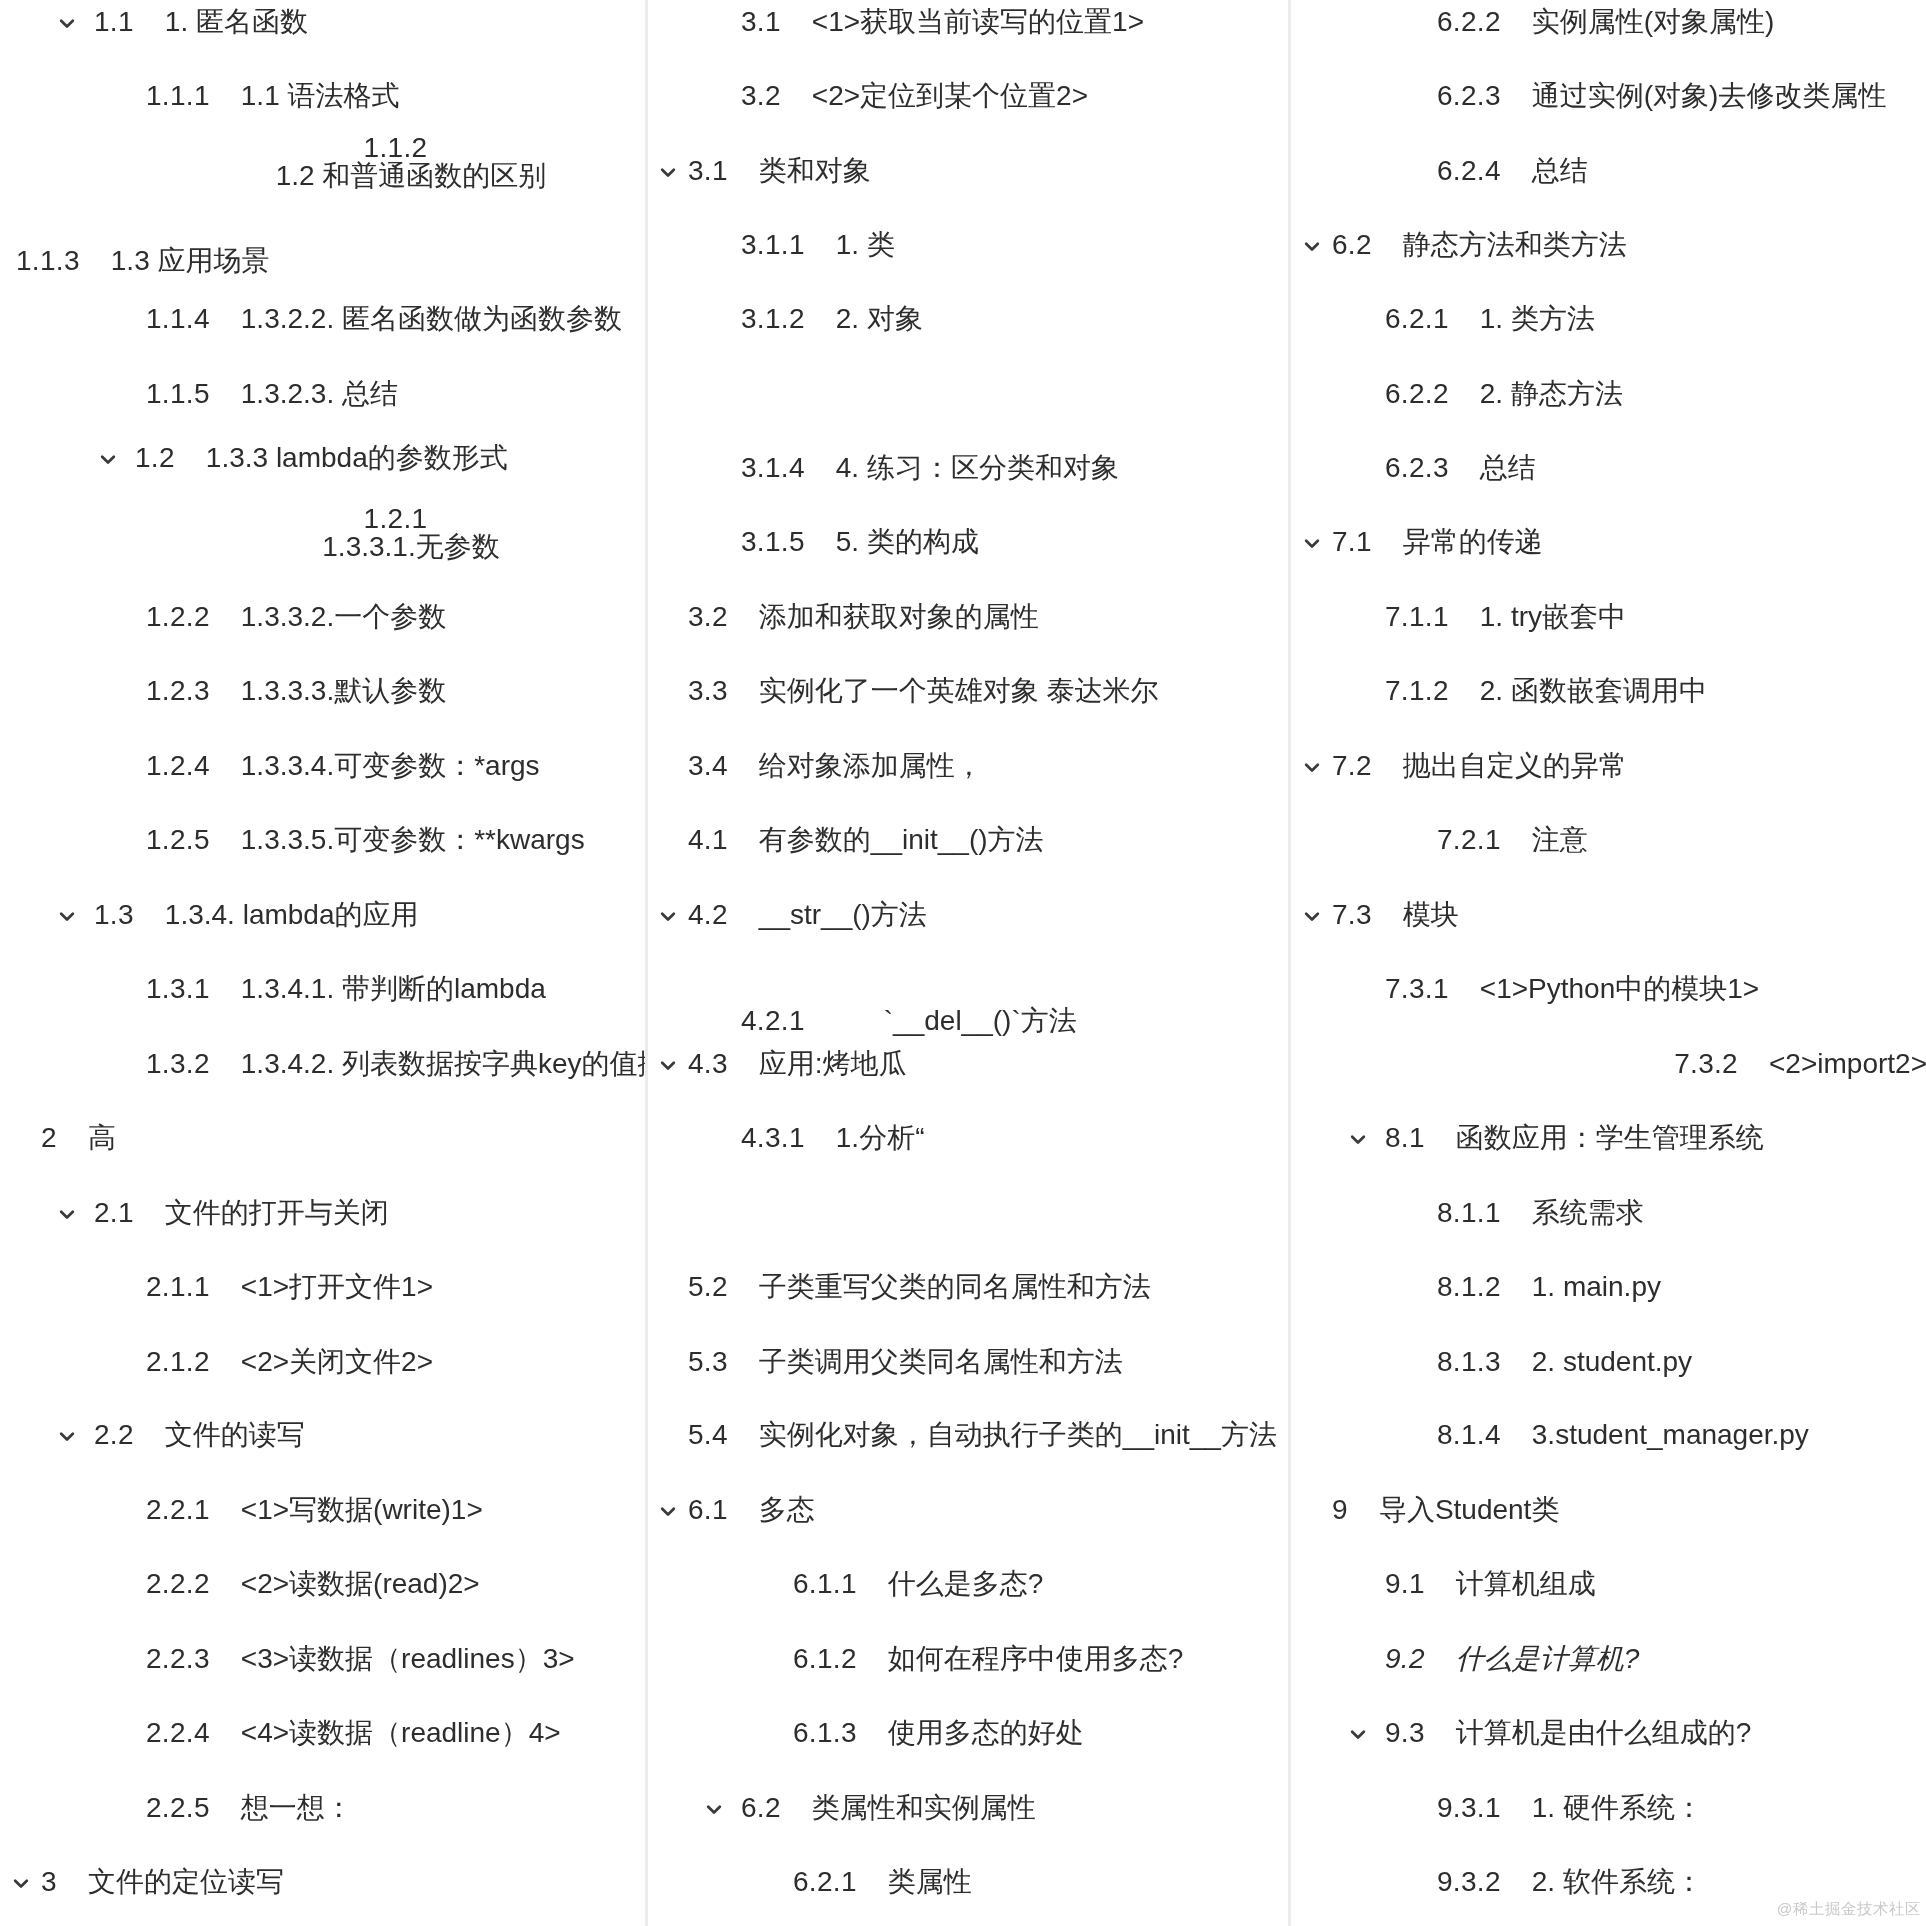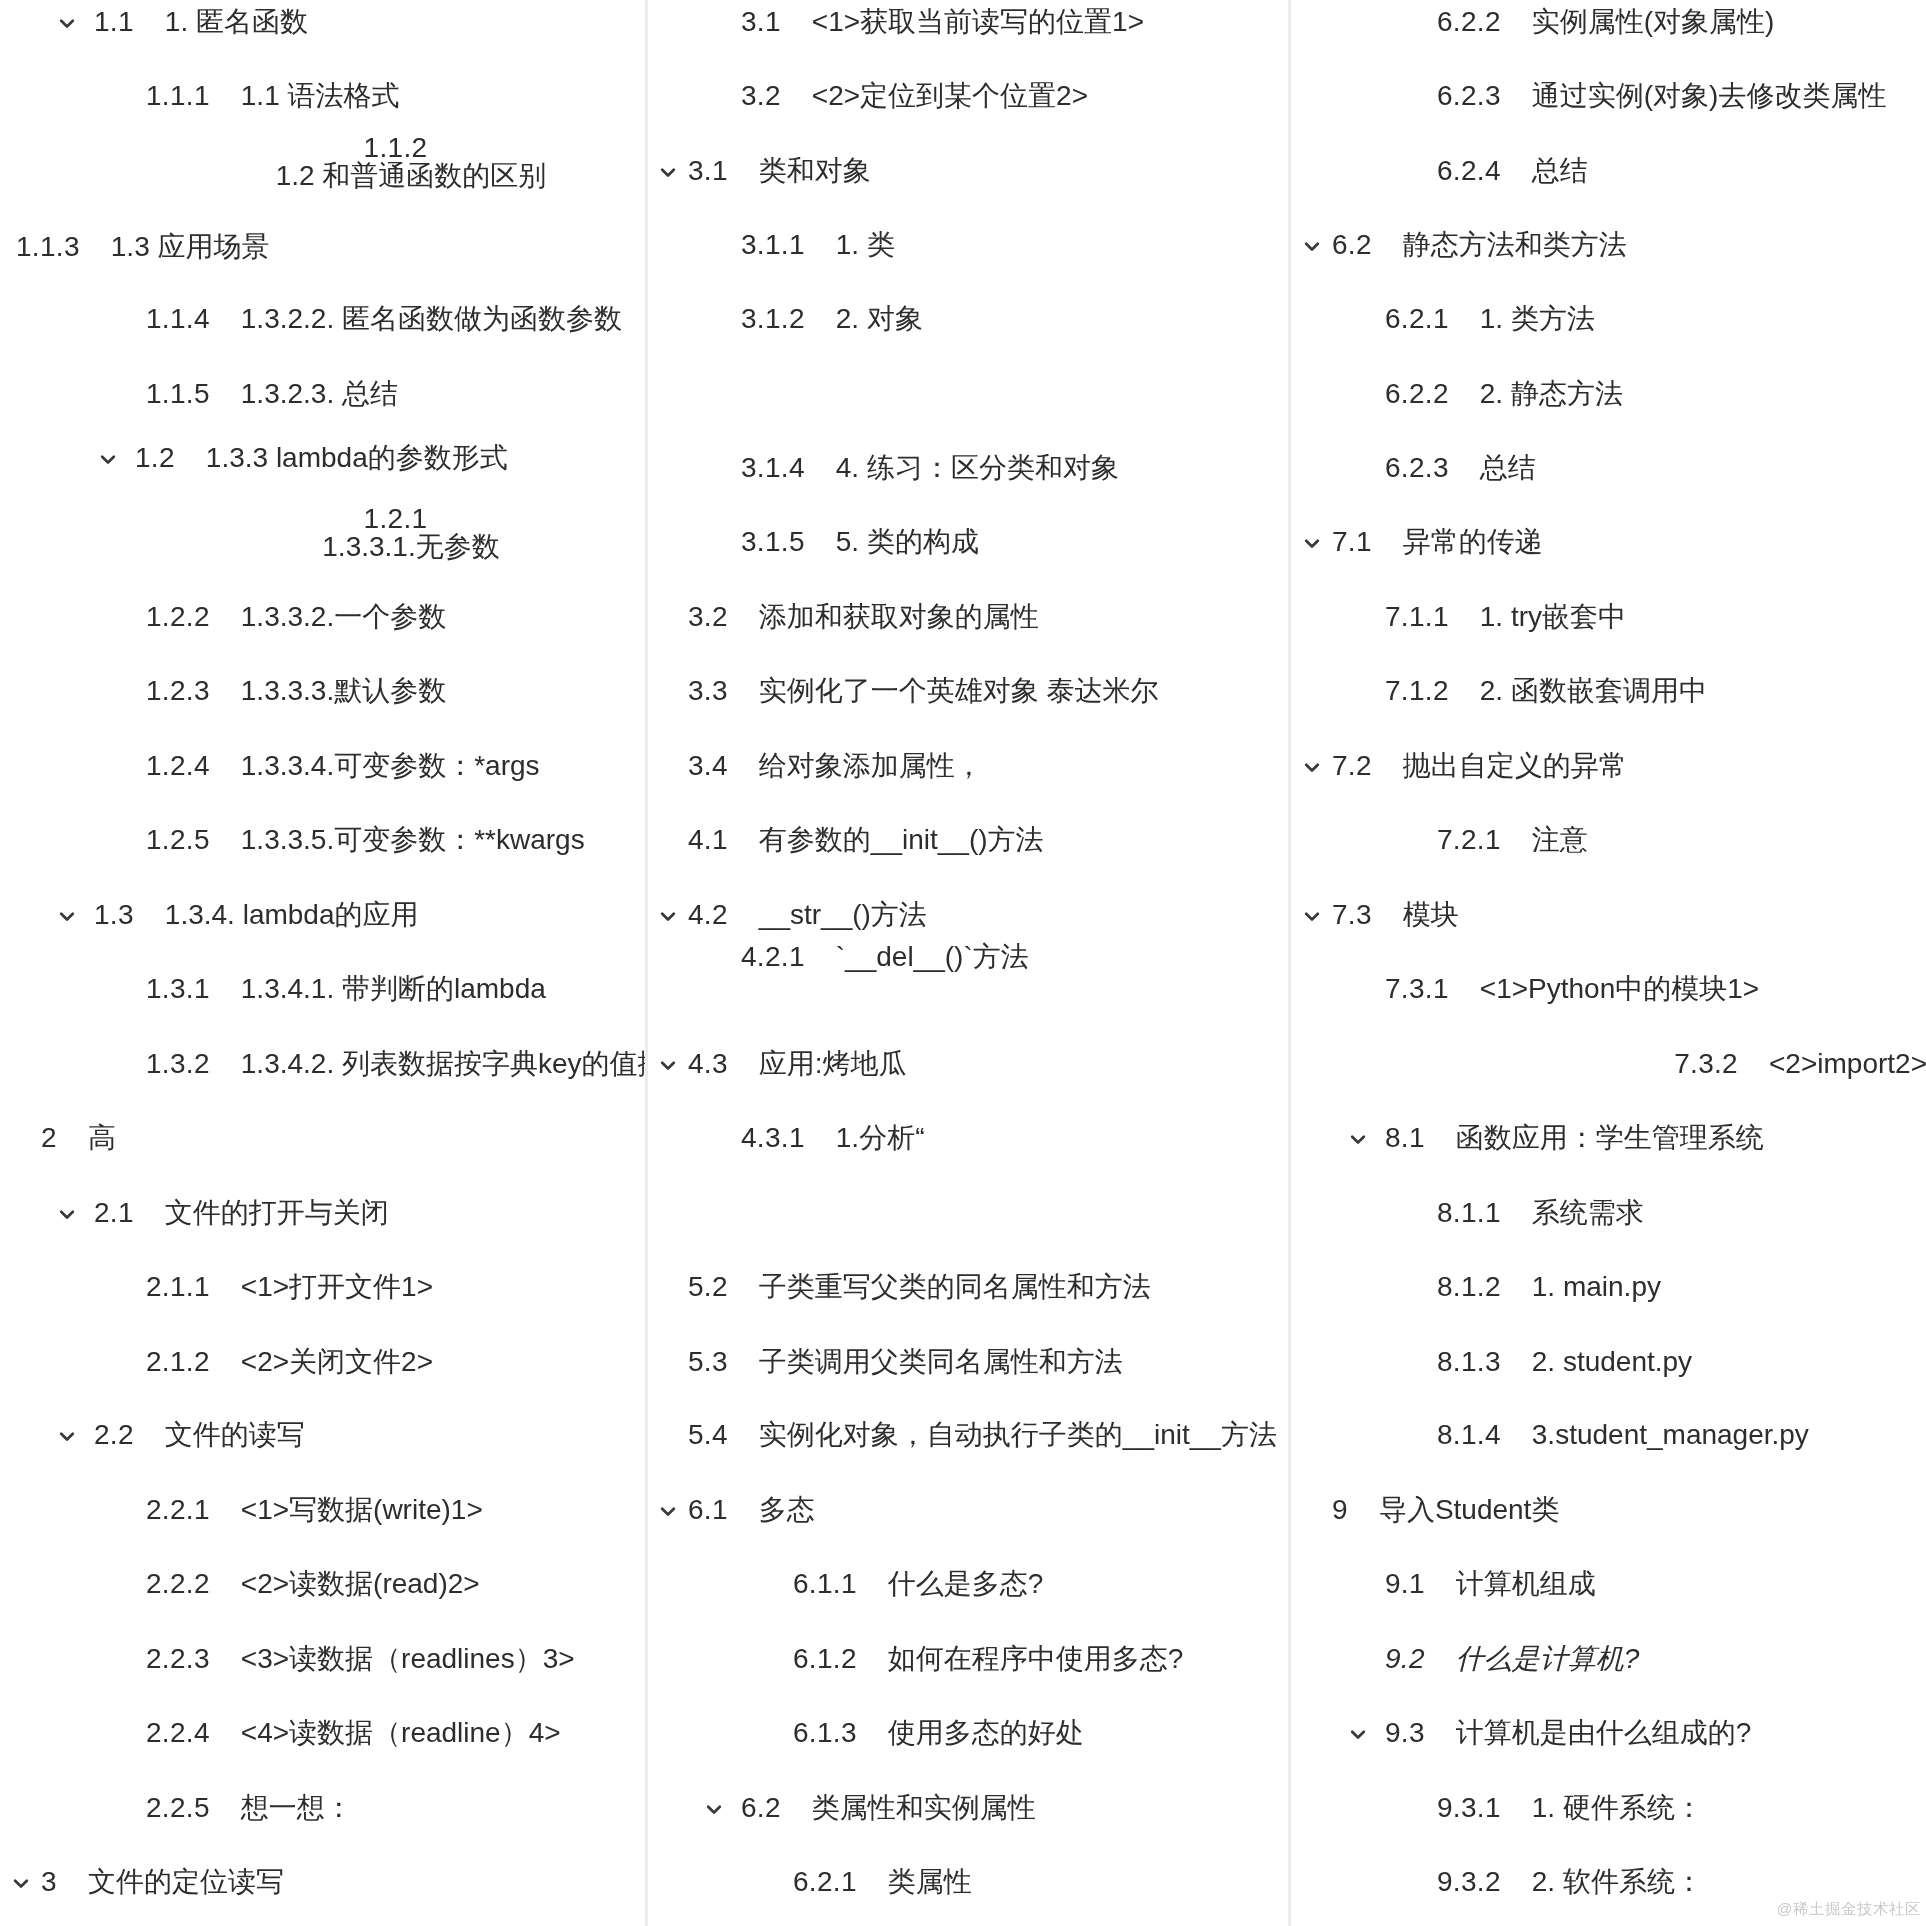--- a/index.html
+++ b/index.html
@@ -51,21 +51,21 @@
         <span class="label">1. 匿名函数</span>
       </div>
       <div class="row lvl3" style="top: 59px;">
         <span class="num">1.1.1</span>
         <span class="label">1.1 语法格式</span>
       </div>
       <div class="row lvl3" style="top: 134px; flex-direction: column;">
         <span class="num">1.1.2</span>
         <span class="label">1.2 和普通函数的区别</span>
       </div>
-      <div class="row lvl3" style="top: 210px; padding-left: 16px;">
+      <div class="row lvl3" style="top: 224px; padding-left: 16px;">
         <span class="num">1.1.3</span>
         <span class="label">1.3 应用场景</span>
       </div>
       <div class="row lvl3" style="top: 282px;">
         <span class="num">1.1.4</span>
         <span class="label">1.3.2.2. 匿名函数做为函数参数</span>
       </div>
       <div class="row lvl3" style="top: 357px;">
         <span class="num">1.1.5</span>
         <span class="label">1.3.2.3. 总结</span>
@@ -229,21 +229,21 @@
       </div>
       <div class="row lvl1" style="top: 878px;">
         <span class="chev">
           <svg width="22" height="22" viewBox="0 0 34 34">
             <polyline points="8,13 17,22 26,13" fill="none" stroke="#3a3a3a" stroke-width="4.2" stroke-linecap="round" stroke-linejoin="round"></polyline>
           </svg>
         </span>
         <span class="num">4.2</span>
         <span class="label">__str__()方法</span>
       </div>
-      <div class="row lvl2" style="top: 920px;">
+      <div class="row lvl2" style="top: 984px; gap: 48px;">
         <span class="num">4.2.1</span>
         <span class="label">`__del__()`方法</span>
       </div>
       <div class="row lvl1" style="top: 1027px;">
         <span class="chev">
           <svg width="22" height="22" viewBox="0 0 34 34">
             <polyline points="8,13 17,22 26,13" fill="none" stroke="#3a3a3a" stroke-width="4.2" stroke-linecap="round" stroke-linejoin="round"></polyline>
           </svg>
         </span>
         <span class="num">4.3</span>

